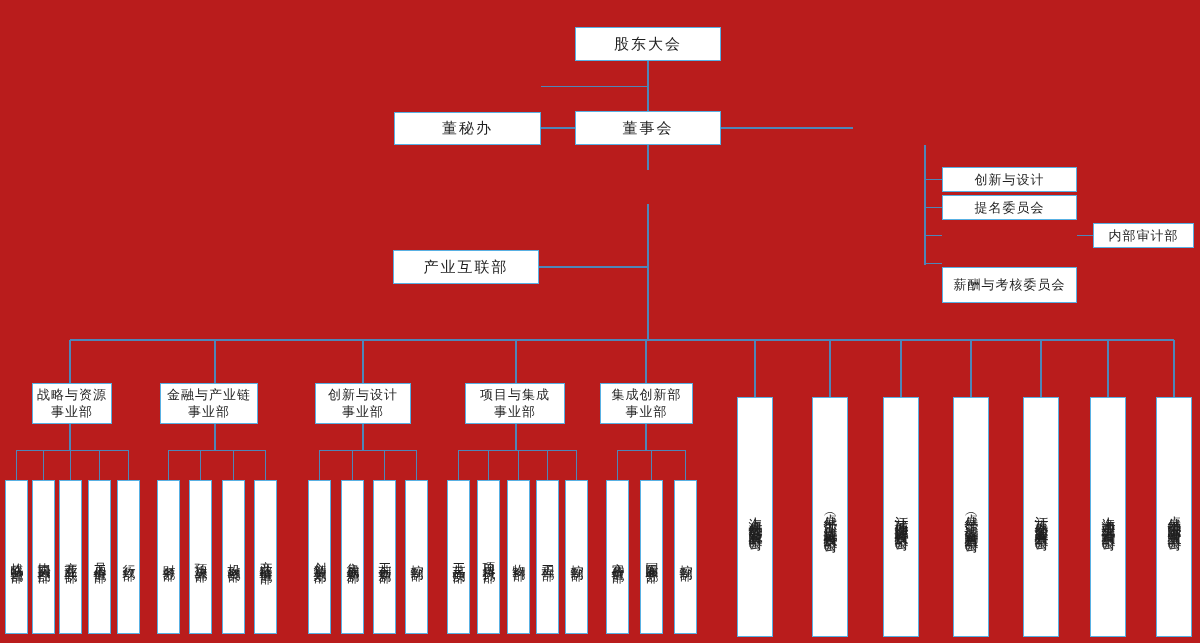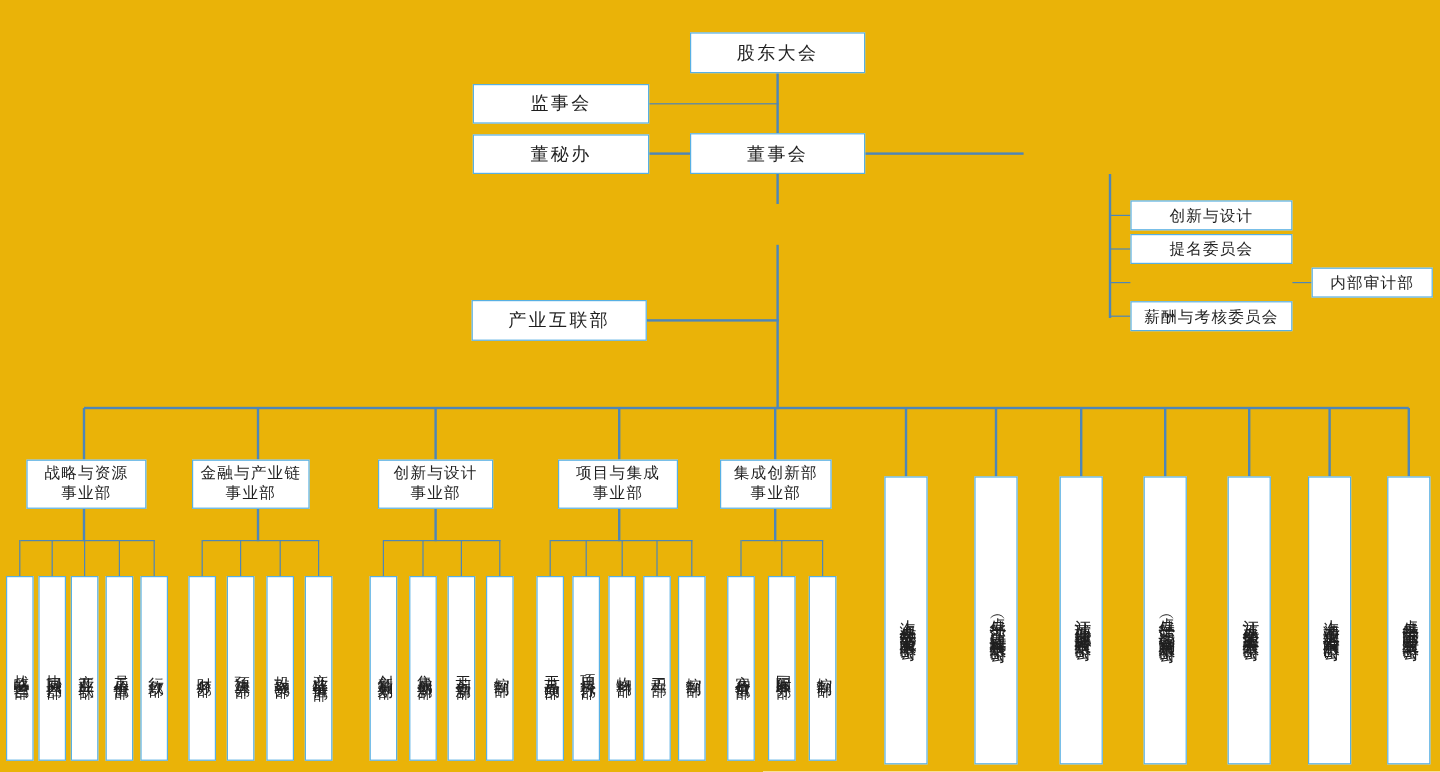--- a/index.html
+++ b/index.html
@@ -1,46 +1,45 @@
 <!DOCTYPE html>
 <html><head>
 <meta charset="utf-8">
 <style>
   html,body{margin:0;padding:0;background:#fff}
-  .stage{position:relative;width:1200px;height:643px;background:#eab308;overflow:hidden;
-         font-family:Liberation Mono, monospace;color:#1f1f1f}
+  .stage{position:relative;width:1200px;height:643px;background:#b91c1c;overflow:hidden;
+         font-family:Liberation Serif, serif;color:#1f1f1f}
   .b,.db,.vb{position:absolute;background:#fff;border:1.5px solid #58B0E3;box-sizing:border-box;
          display:flex;align-items:center;justify-content:center;z-index:2}
   .b{font-size:15px;letter-spacing:2px;white-space:nowrap}
   .sm{font-size:13px;letter-spacing:1px}
   .db{font-size:13px;letter-spacing:1px;flex-direction:column;line-height:1.3;text-align:center}
   .vb span{writing-mode:vertical-rl;letter-spacing:2px}
   .vb{font-size:13px}
   .co{font-size:14px}
   .hl,.vl{position:absolute;background:#4E86B8;z-index:1}
   .hl{height:1.5px}
   .vl{width:1.5px}
 </style>
 </head>
 <body>
 
 <div class="stage">
 
   <div class="b" style="left:575px;top:27px;width:146px;height:34px">股东大会</div>
-  <div class="b" style="left:394px;top:70px;width:147px;height:33px">监事会</div>
   <div class="b" style="left:394px;top:112px;width:147px;height:33px">董秘办</div>
   <div class="b" style="left:575px;top:111px;width:146px;height:34px">董事会</div>
   <div class="b" style="left:393px;top:250px;width:146px;height:34px">产业互联部</div>
 
   <div class="b sm" style="left:942px;top:167px;width:135px;height:25px">创新与设计</div>
   <div class="b sm" style="left:942px;top:195px;width:135px;height:25px">提名委员会</div>
-  <div class="b sm" style="left:942px;top:251px;width:135px;height:25px">薪酬与考核委员会</div>
+  <div class="b sm" style="left:942px;top:267px;width:135px;height:36px">薪酬与考核委员会</div>
   <div class="b sm" style="left:1093px;top:223px;width:101px;height:25px">内部审计部</div>
 
-  <div class="db" style="left:22px;top:383px;width:100px;height:41px">
+  <div class="db" style="left:32px;top:383px;width:80px;height:41px">
     <span>战略与资源</span>
     <span>事业部</span>
   </div>
   <div class="db" style="left:160px;top:383px;width:98px;height:41px">
     <span>金融与产业链</span>
     <span>事业部</span>
   </div>
   <div class="db" style="left:315px;top:383px;width:96px;height:41px">
     <span>创新与设计</span>
     <span>事业部</span>

